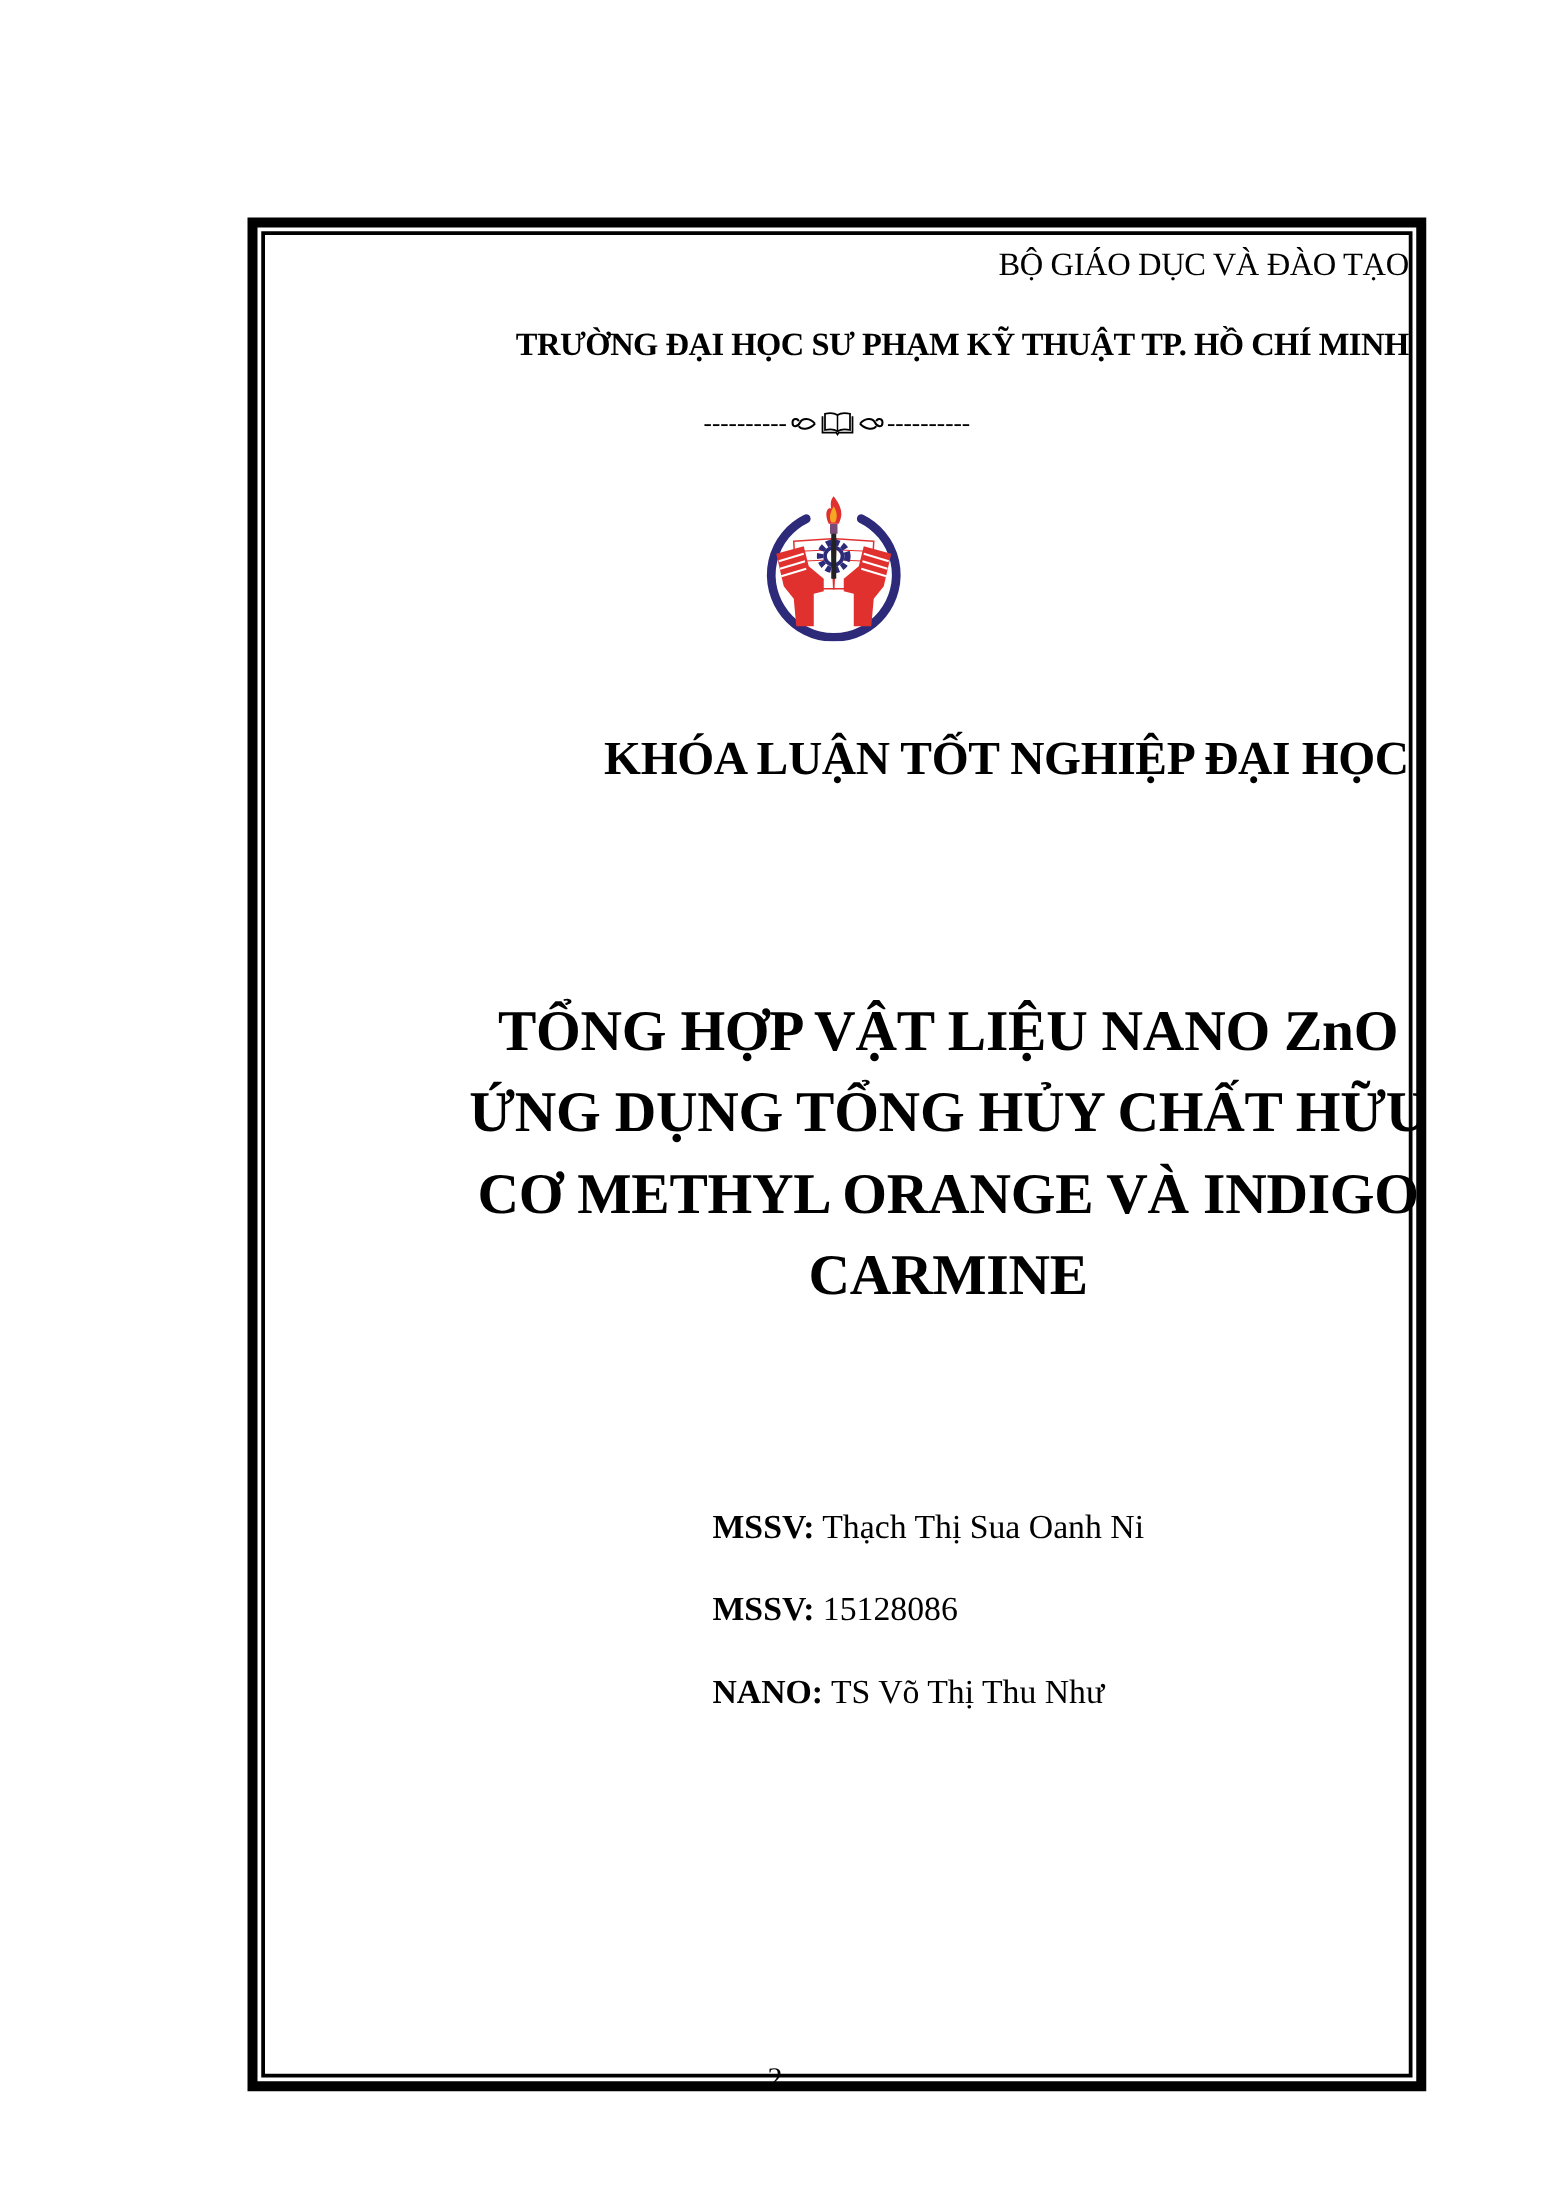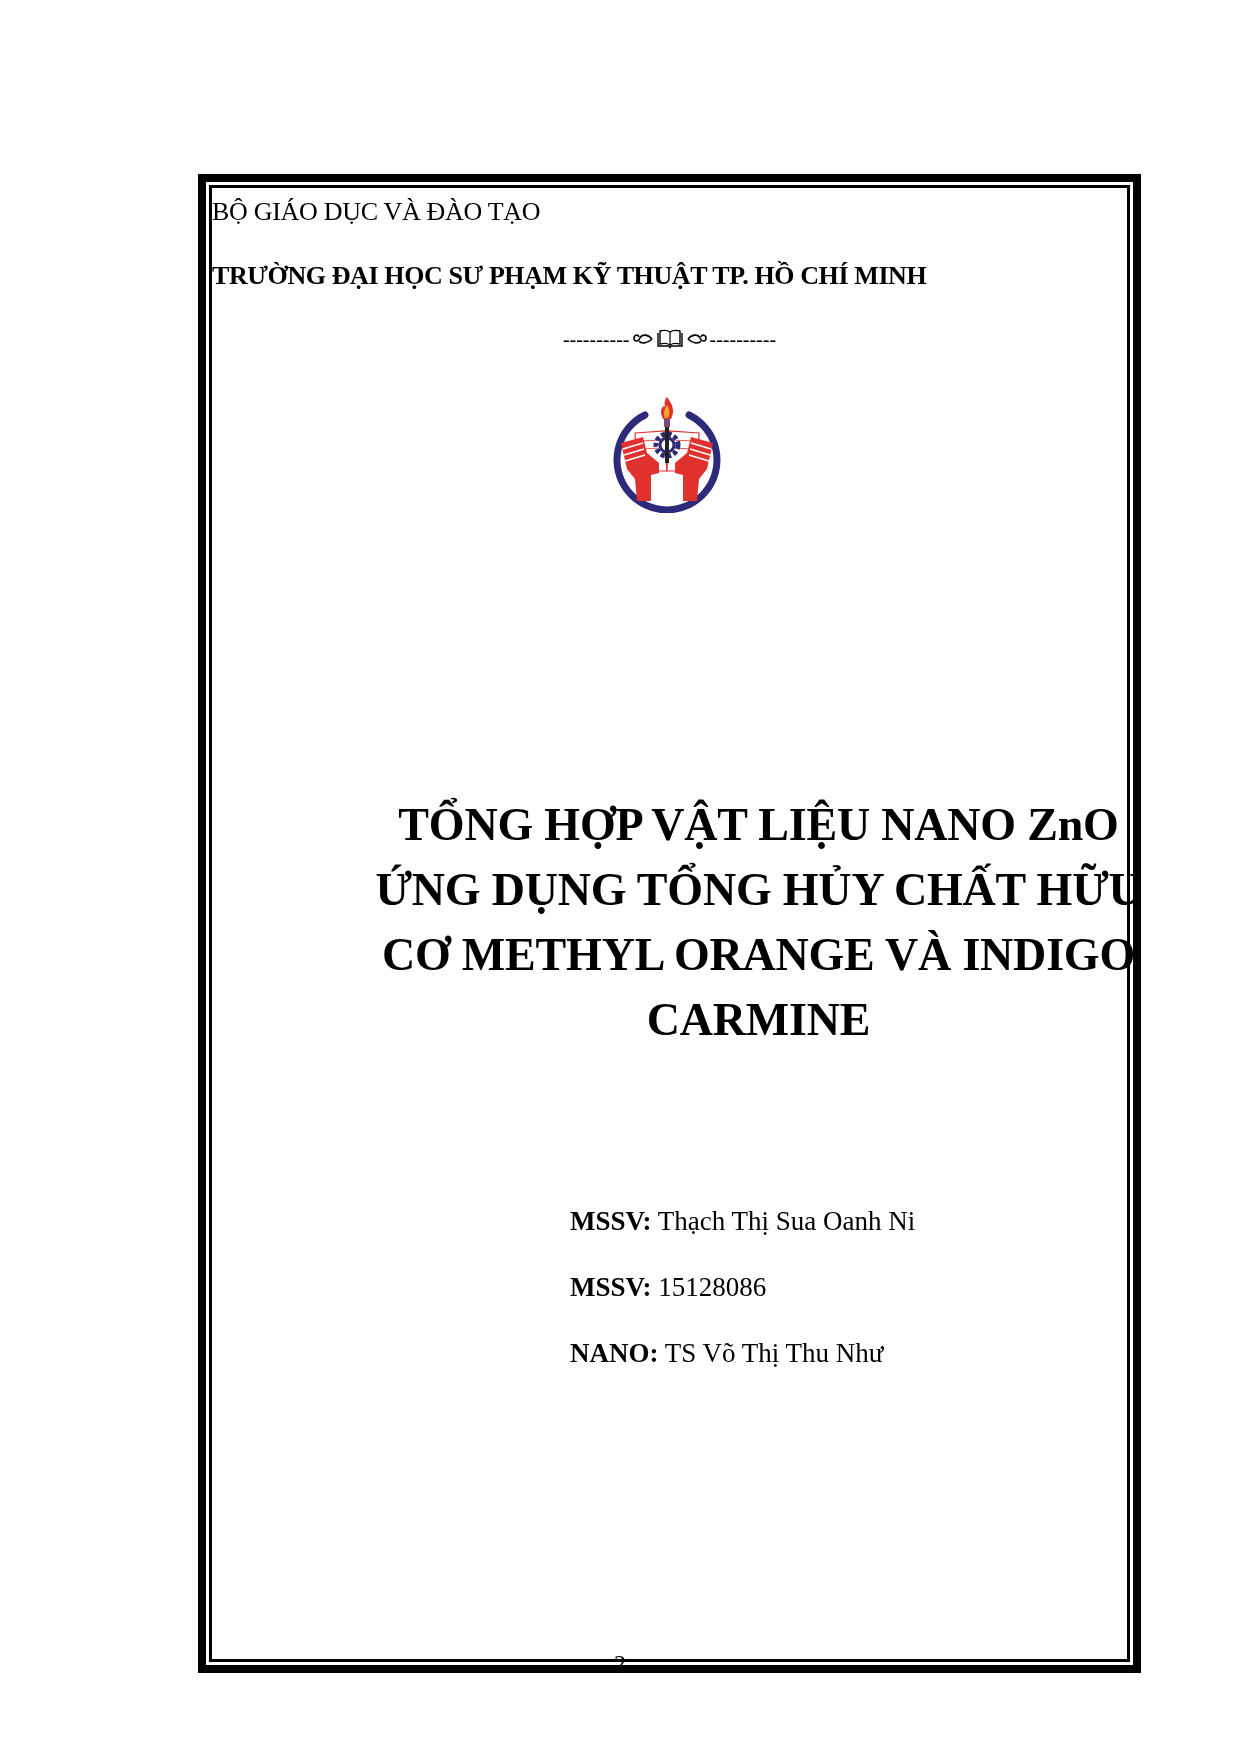--- a/index.html
+++ b/index.html
@@ -50,21 +50,21 @@
       left: 212px;
       top: 188px;
       width: 915px;
       height: 1471px;
       z-index: 3;
     }
     .center-line {
       position: absolute;
       left: 0;
       width: 915px;
-      text-align: left;
+      text-align: right;
       white-space: nowrap;
     }
     .ministry {
       top: 8px;
       font-size: 26px;
       line-height: 32px;
       letter-spacing: -0.3px;
     }
     .university {
       top: 72px;
@@ -187,20 +187,21 @@
       <circle cx="60" cy="52" r="7" fill="none" stroke="#2e2a7a" stroke-width="3"></circle>
 
       <rect x="58" y="30" width="4" height="40" fill="#222222"></rect>
       <rect x="57" y="26" width="6" height="8" fill="#7a4a7a"></rect>
 
       <path d="M60 4 C66 12, 68 18, 64 26 L56 26 C52 18, 55 12, 58 14 C57 9, 58 6, 60 4 Z" fill="#e0312f"></path>
       <path d="M60 12 C63 17, 63 21, 61 25 L58 25 C56 21, 57 17, 60 12 Z" fill="#f5a623"></path>
     </svg>
   </div>
 
+  <div class="center-line degree">KHÓA LUẬN TỐT NGHIỆP ĐẠI HỌC</div>
 
   <div class="title-block">
     <span class="title-line">TỔNG HỢP VẬT LIỆU NANO ZnO</span>
     <span class="title-line">ỨNG DỤNG TỔNG HỦY CHẤT HỮU</span>
     <span class="title-line">CƠ METHYL ORANGE VÀ INDIGO</span>
     <span class="title-line">CARMINE</span>
   </div>
 
   <div class="info">
     <div class="info-row">

